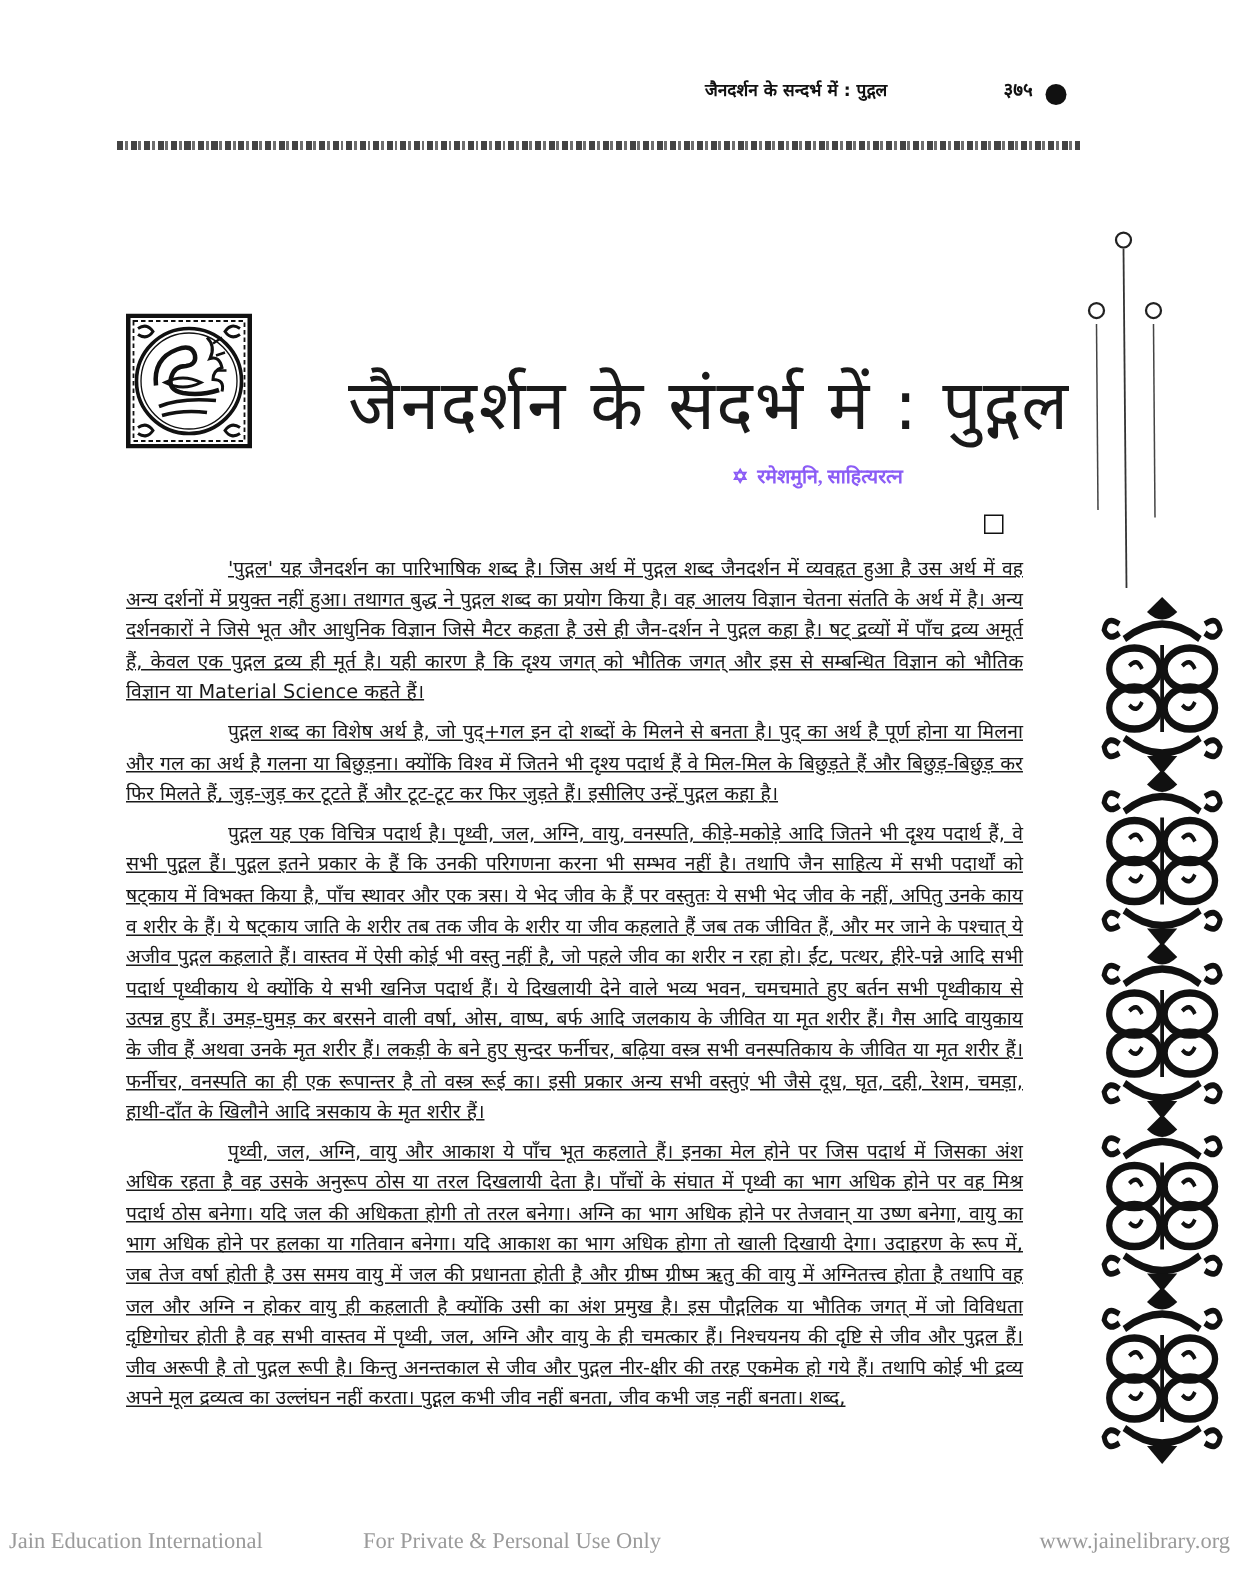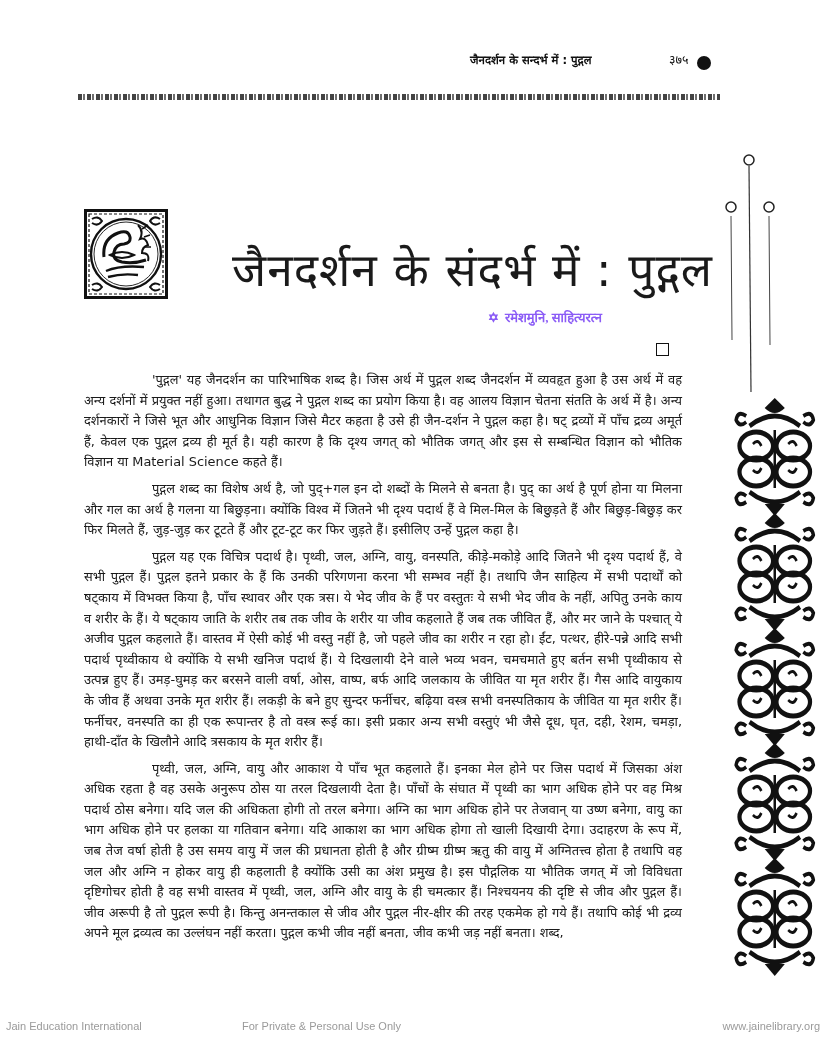--- a/index.html
+++ b/index.html
@@ -1,39 +1,39 @@
 <!DOCTYPE html>
 <html><head>
 <meta charset="utf-8">
 <style>
   html, body { margin:0; padding:0; background:#ffffff; }
   body { width:828px; height:1046px; position:relative; overflow:hidden; color:#1a1a1a; font-family:"DejaVu Sans", sans-serif; }
 
   .running-head { position:absolute; top:52px; left:470px; font-size:11.5px; font-weight:bold; color:#111; white-space:nowrap;text-align:right; }
-  .page-num { position:absolute; top:51px; left:669px; font-size:12.5px; font-weight:normal; color:#111;text-align:center; }
+  .page-num { position:absolute; top:51px; left:669px; font-size:12.5px; font-weight:bold; color:#111;text-align:center; }
   .page-dot { position:absolute; top:56px; left:697px; width:14px; height:14px; border-radius:50%; background:#111; }
 
   .rule { position:absolute; top:94px; left:78px; width:642px; height:6px;
           background: repeating-linear-gradient(90deg, #222 0 4px, #fff 4px 5px, #555 5px 7px, #fff 7px 9px); opacity:.85; }
 
   .logo { position:absolute; top:209px; left:84px; width:84px; height:90px; }
 
   .title { position:absolute; top:212px; left:200px; font-family:"DejaVu Sans", sans-serif; font-size:46px; font-weight:normal; color:#1a1a1a; letter-spacing:1px; white-space:nowrap; line-height:1.2;margin-left:32px; }
 
   .author { position:absolute; top:308px; left:488px; font-size:13px; font-weight:bold; color:#8b5cf6; white-space:nowrap;font-family:Liberation Serif, serif; }
   .author .star { margin-right:6px; font-size:13px; }
   .end-box { position:absolute; top:343px; left:656px; width:11px; height:11px; border:1.4px solid #111; }
 
   .body { position:absolute; top:370px; left:84px; width:598px; font-size:12.9px; line-height:20.6px; text-align:justify; color:#1a1a1a; }
-  .body p { margin:0; text-indent:68px; }
+  .body p { margin:0; text-indent:68px;text-decoration:underline; }
   .body p + p { margin-top:6px; }
 
   .deco { position:absolute; left:700px; top:140px; width:128px; height:860px; }
 
-  .footer { position:absolute; top:1020px; font-family:Liberation Sans, sans-serif; font-size:11px; color:#9a9a9a; white-space:nowrap; }
+  .footer { position:absolute; top:1020px; font-family:Liberation Serif, serif; font-size:15px; color:#9a9a9a; white-space:nowrap; }
   .footer.left { left:6px; }
   .footer.center { left:242px; }
   .footer.right { right:8px;margin-left:16px; }
 </style>
 </head>
 <body>
 
 <div>
   <div class="running-head">जैनदर्शन के सन्दर्भ में : पुद्गल</div>
   <div class="page-num">३७५</div>

